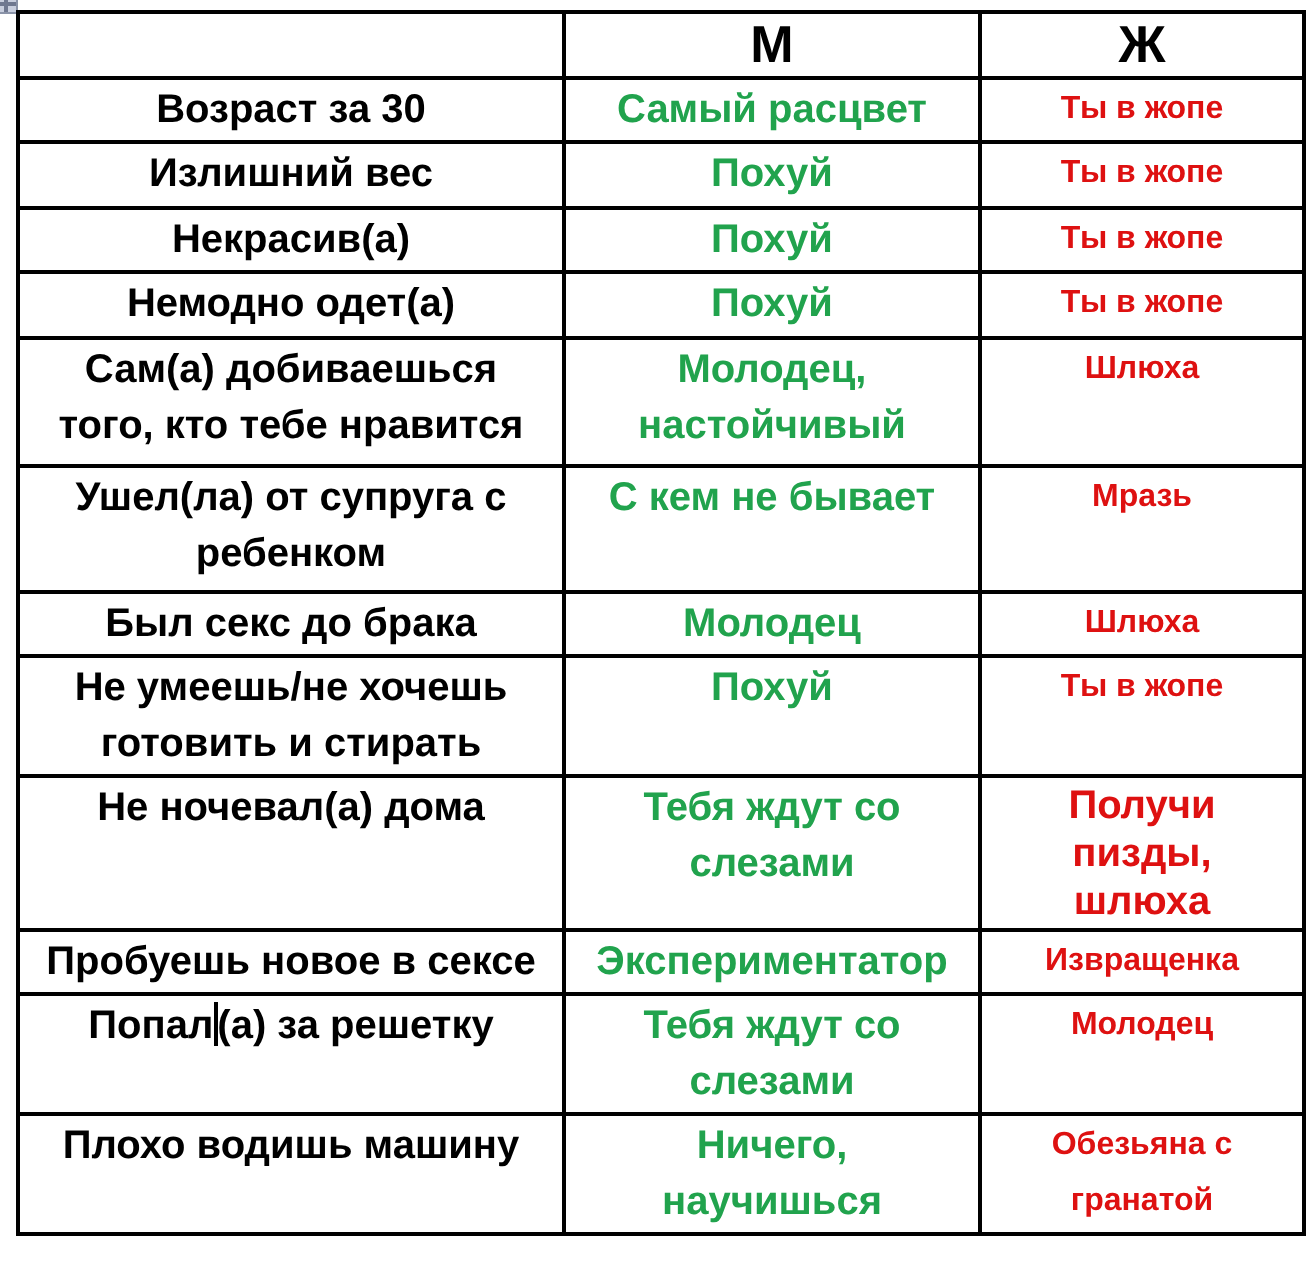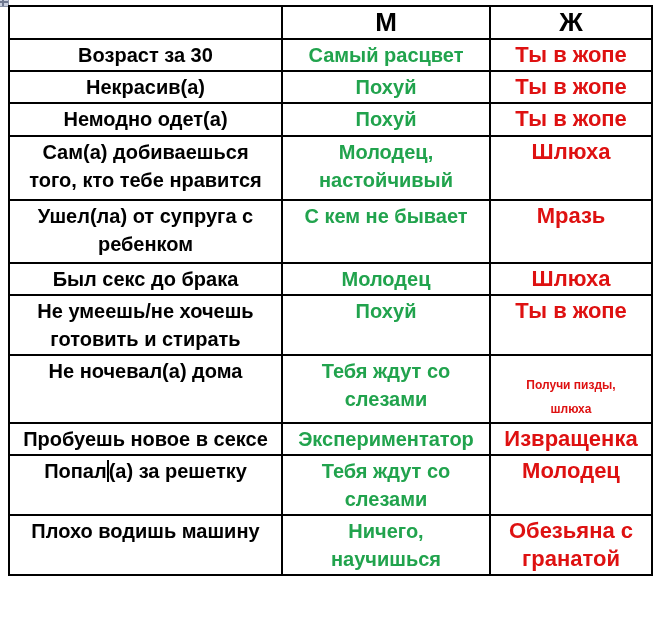--- a/index.html
+++ b/index.html
@@ -71,27 +71,27 @@
     font-size: 20px;
     line-height: 28px;
   }
   td.m {
     color: var(--m-color, #21a34d);
     font-size: 20px;
     line-height: 28px;
   }
   td.f {
     color: var(--f-color, #de1111);
-    font-size: 22px;
+    font-size: 16px;
     line-height: 28px;
   }
   td.f.small {
-    font-size: 12px;
+    font-size: 20px;
     line-height: 24px;
-    padding-top: 17px;
+    padding-top: 2px;
   }
   .caret {
     display: inline-block;
     width: 2px;
     height: 22px;
     background: #000000;
     vertical-align: -4px;
   }
 </style>
 </head>
@@ -111,20 +111,25 @@
       <tr class="header-row">
         <th></th>
         <th>М</th>
         <th>Ж</th>
       </tr>
     </tbody>
     <tbody id="rows">
         <tr style="height: 16px;">
           <td class="sit">Возраст за 30</td>
           <td class="m">Самый расцвет</td>
+          <td class="f">Ты в жопе</td>
+        </tr>
+        <tr style="height: 33px;">
+          <td class="sit">Излишний вес</td>
+          <td class="m">Похуй</td>
           <td class="f">Ты в жопе</td>
         </tr>
         <tr style="height: 32px;">
           <td class="sit">Некрасив(а)</td>
           <td class="m">Похуй</td>
           <td class="f">Ты в жопе</td>
         </tr>
         <tr style="height: 33px;">
           <td class="sit">Немодно одет(а)</td>
           <td class="m">Похуй</td>

